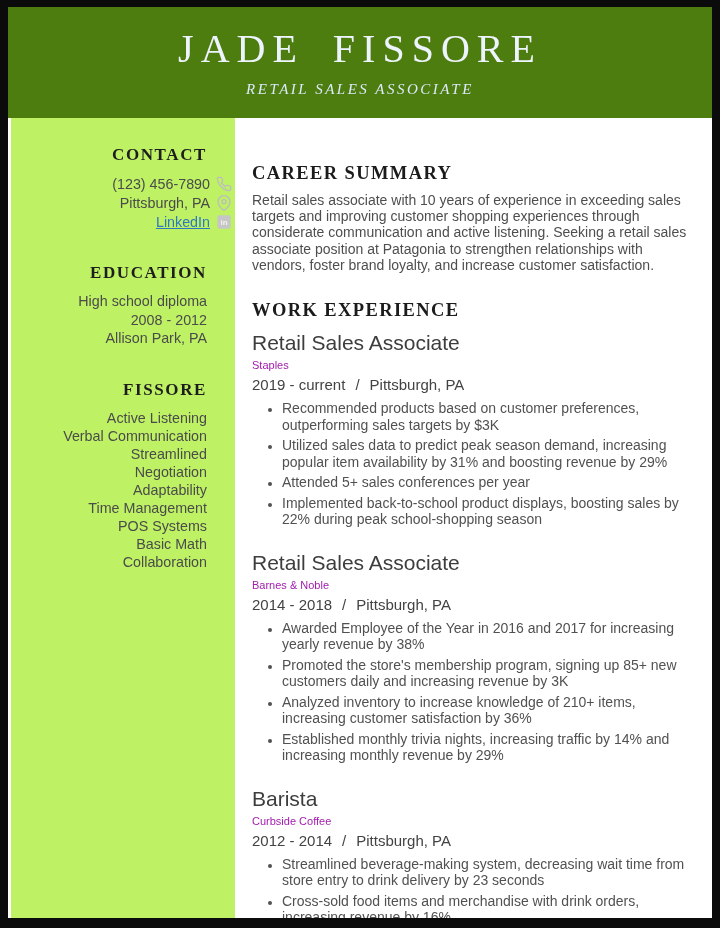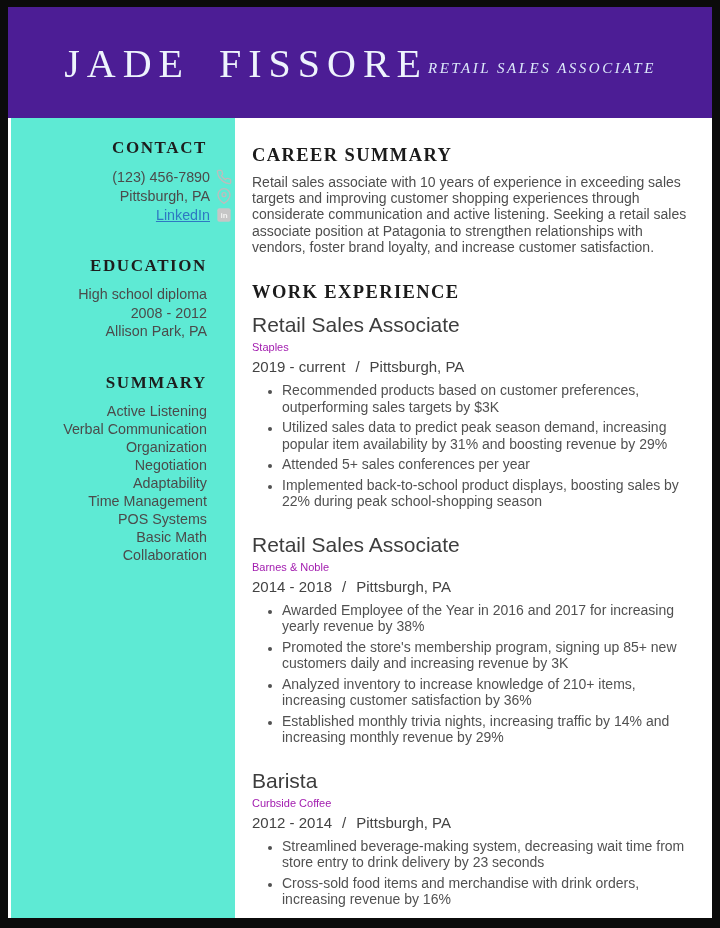--- a/index.html
+++ b/index.html
@@ -17,48 +17,49 @@
   }
   .page {
     width: 100%; height: 100%;
     background: #ffffff;
     display: flex; flex-direction: column;
     overflow: hidden;
   }
   
   .banner {
     height: 111px; flex: 0 0 111px;
-    background: #4c1d95;
-    display: flex; flex-direction: row;
+    background: #4d7c0f;
+    display: flex; flex-direction: column;
     align-items: center; justify-content: center;
   }
   .banner-name {
     font-family: "Liberation Serif", serif;
     font-size: 40px; font-weight: 400;
     letter-spacing: 7px; word-spacing: 12px;
     color: #eef4fd; line-height: 1;
     margin: 2px 0 0 0;
   }
   .banner-subtitle {
     font-family: "Liberation Serif", serif;
     font-style: italic;
     font-size: 15px; letter-spacing: 2.5px;
     color: #ddeafb; margin-top: 12px;
   }
   
   .columns { flex: 1; display: flex; min-height: 0; background: #ffffff; }
   .sidebar {
     width: 224px; flex: 0 0 224px;
     margin-left: 3px;
-    background: #5eead4;
-    padding: 20px 3px 0 8px;
+    background: #bef264;
+    padding: 27px 3px 0 8px;
   }
   .main {
     flex: 1;
     padding: 27px 10px 16px 17px;
+    margin-top: 18px;
   }
   
   .side-section { margin-bottom: 32px; }
   .side-heading {
     font-family: "Liberation Serif", serif;
     font-weight: 700; font-size: 17px;
     letter-spacing: 1.6px; color: #1d1d1d;
     text-align: right; margin: 0 25px 9px 0;
   }
   .contact-row {
@@ -156,25 +157,25 @@
         </section>
 
         <section class="side-section">
           <h2 class="side-heading">EDUCATION</h2>
           <div class="side-text">High school diploma</div>
           <div class="side-text">2008 - 2012</div>
           <div class="side-text">Allison Park, PA</div>
         </section>
 
         <section class="side-section">
-          <h2 class="side-heading">SUMMARY</h2>
+          <h2 class="side-heading">FISSORE</h2>
           <ul class="skills-list">
             <li class="skill-item">Active Listening</li>
             <li class="skill-item">Verbal Communication</li>
-            <li class="skill-item">Organization</li>
+            <li class="skill-item">Streamlined</li>
             <li class="skill-item">Negotiation</li>
             <li class="skill-item">Adaptability</li>
             <li class="skill-item">Time Management</li>
             <li class="skill-item">POS Systems</li>
             <li class="skill-item">Basic Math</li>
             <li class="skill-item">Collaboration</li>
           </ul>
         </section>
 
       </aside>

